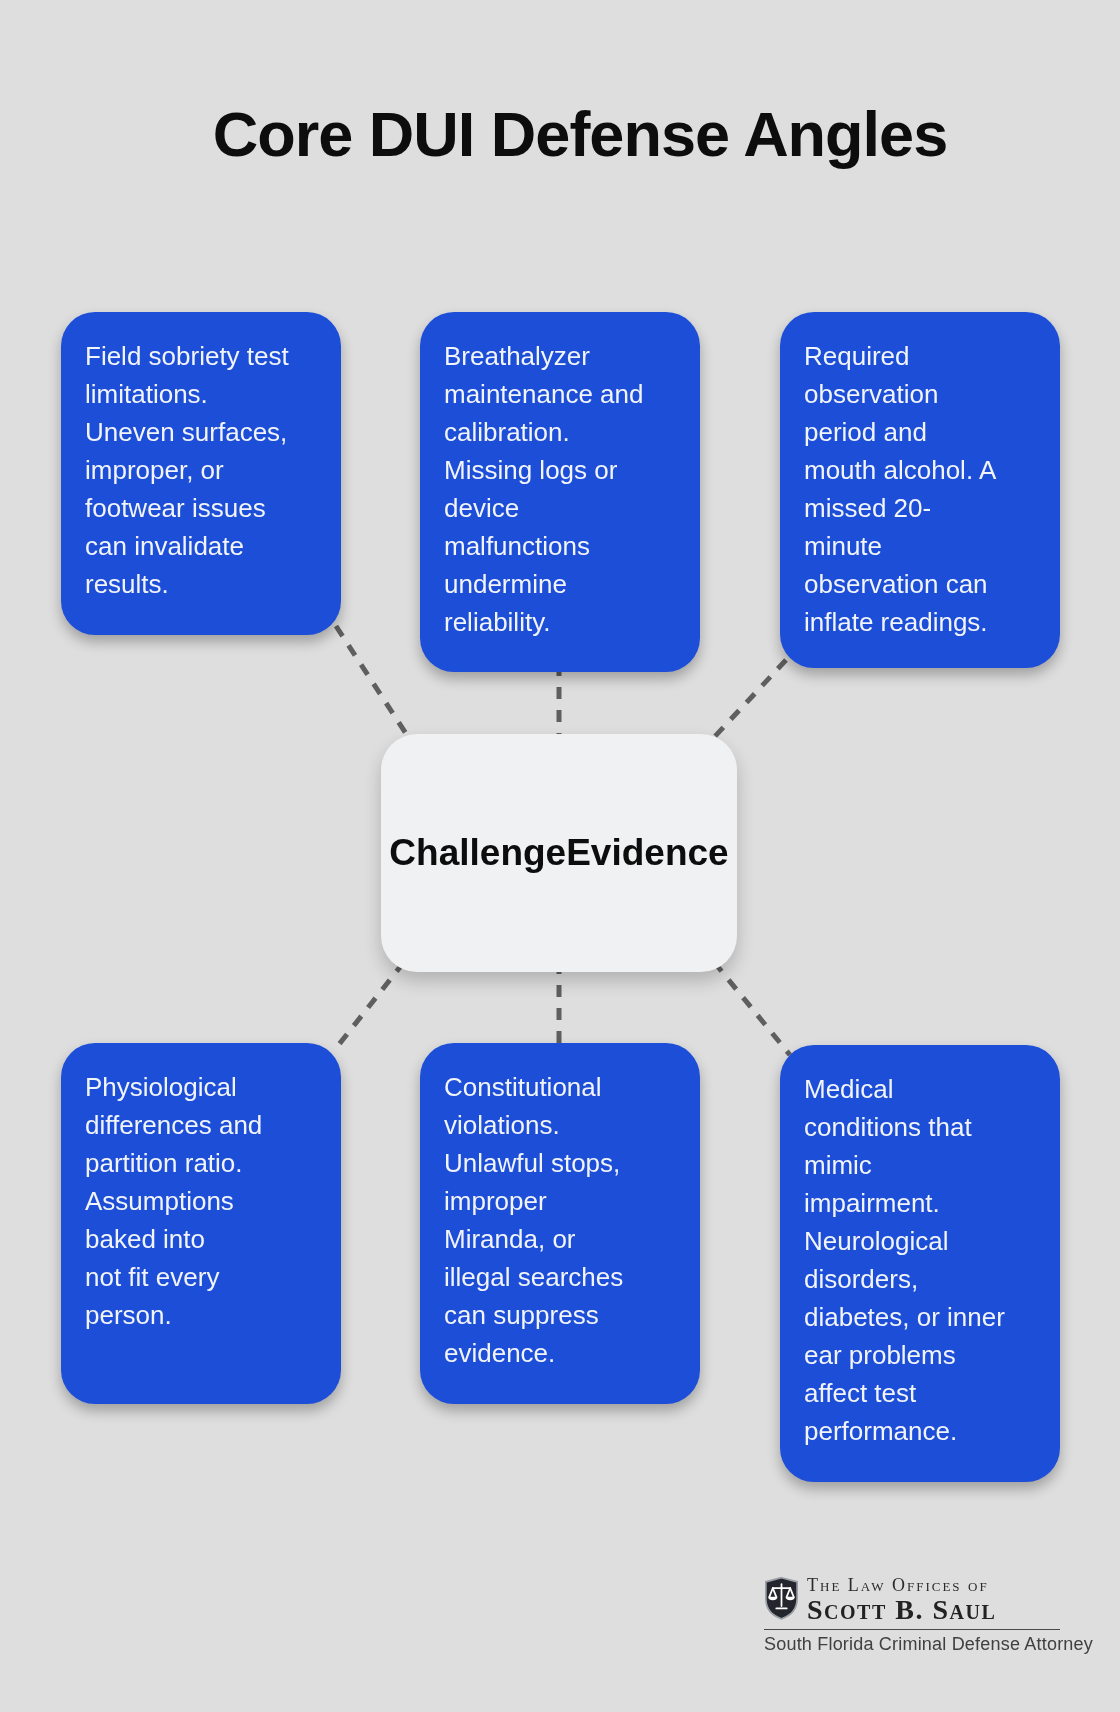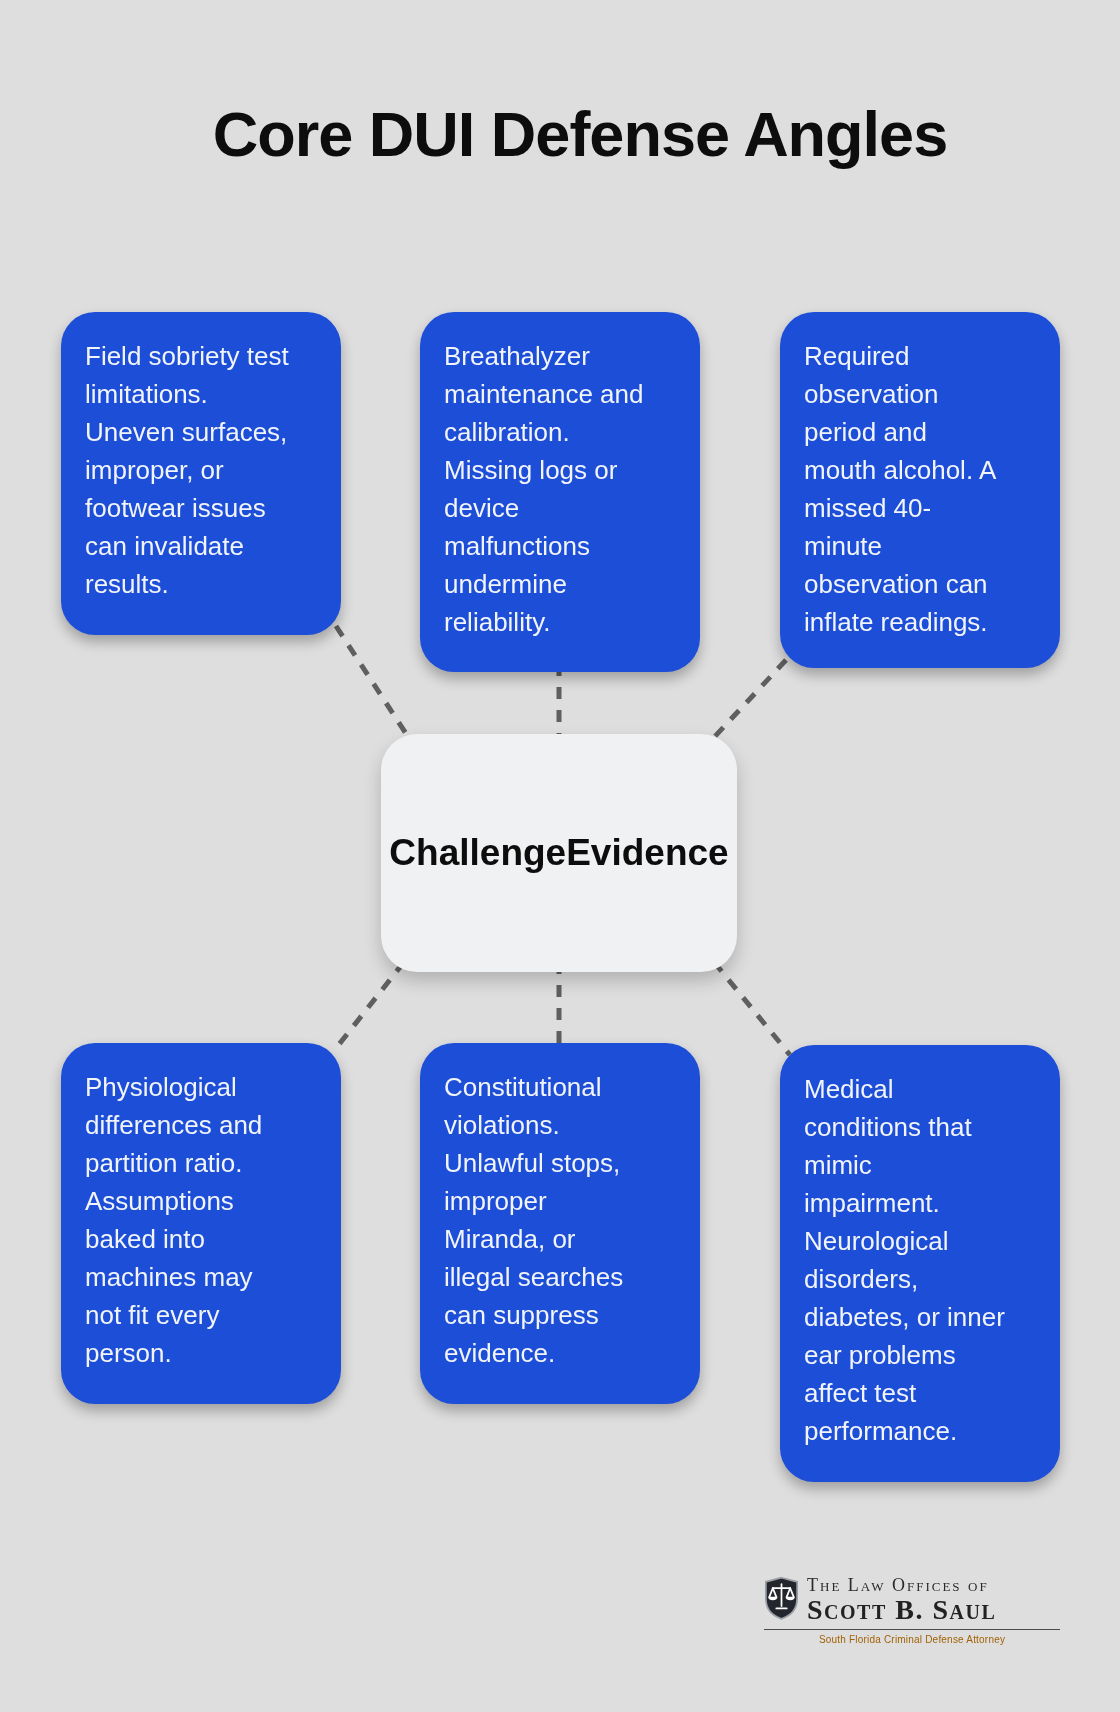--- a/index.html
+++ b/index.html
@@ -102,22 +102,22 @@
     margin-top:2px;
     white-space:nowrap;
   }
   .logo-divider{
     border:0;
     border-top:1.5px solid #4a4a4a;
     margin:5px 0 4px 0;
     width:100%;
   }
   .firm-tagline{
-    font-size:10px;
-    color:#a16207;
+    font-size:18px;
+    color:#404040;
     text-align:center;
     letter-spacing:.2px;
     white-space:nowrap;
   }
 </style>
 </head>
 <body>
 
 <div class="canvas">
 
@@ -151,32 +151,31 @@
       <div class="tl">device</div>
       <div class="tl">malfunctions</div>
       <div class="tl">undermine</div>
       <div class="tl">reliability.</div>
     </div>
   <div class="bluebox box-3">
       <div class="tl">Required</div>
       <div class="tl">observation</div>
       <div class="tl">period and</div>
       <div class="tl">mouth alcohol. A</div>
-      <div class="tl">missed 40-</div>
+      <div class="tl">missed 20-</div>
       <div class="tl">minute</div>
       <div class="tl">observation can</div>
       <div class="tl">inflate readings.</div>
     </div>
   <div class="bluebox box-4">
       <div class="tl">Physiological</div>
       <div class="tl">differences and</div>
       <div class="tl">partition ratio.</div>
       <div class="tl">Assumptions</div>
       <div class="tl">baked into</div>
-      <div class="tl">machines may</div>
       <div class="tl">not fit every</div>
       <div class="tl">person.</div>
     </div>
   <div class="bluebox box-5">
       <div class="tl">Constitutional</div>
       <div class="tl">violations.</div>
       <div class="tl">Unlawful stops,</div>
       <div class="tl">improper</div>
       <div class="tl">Miranda, or</div>
       <div class="tl">illegal searches</div>

